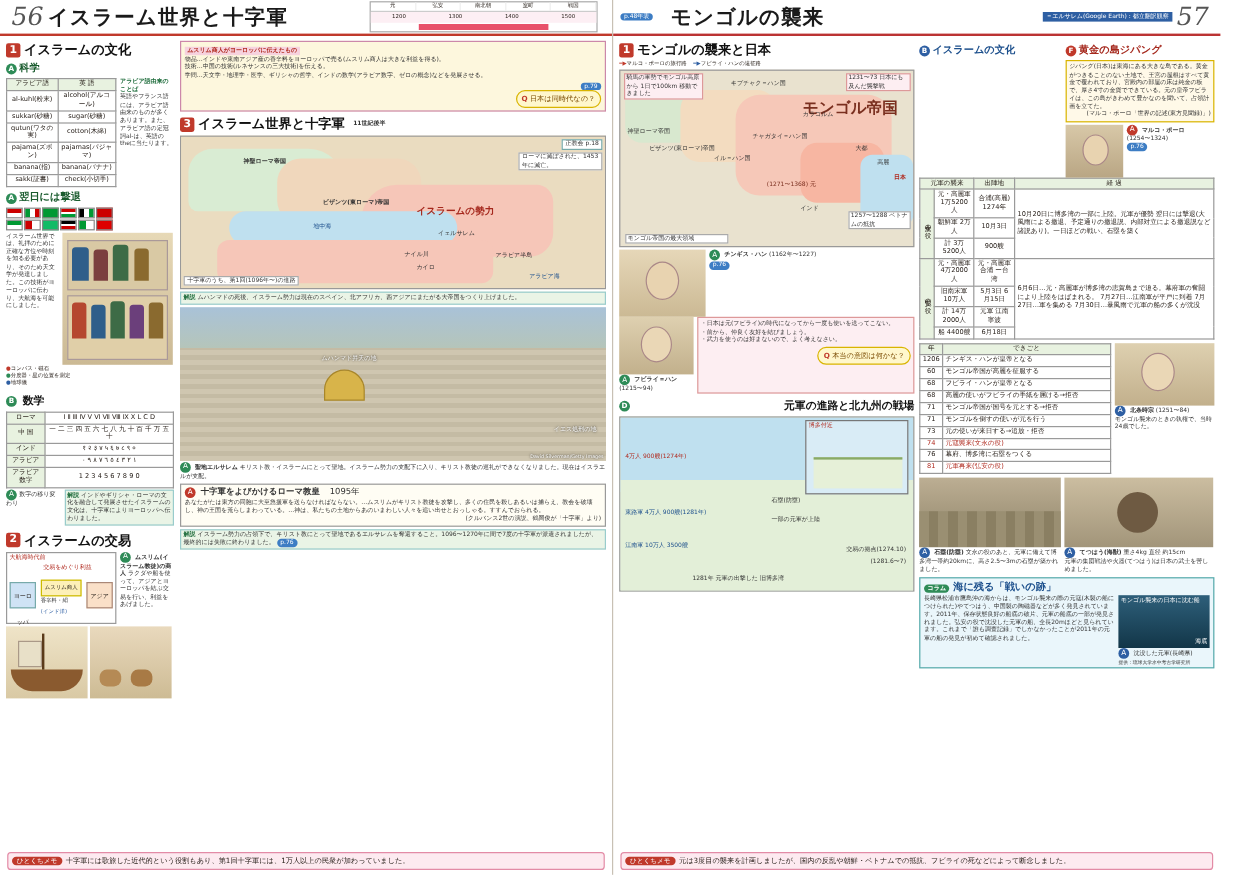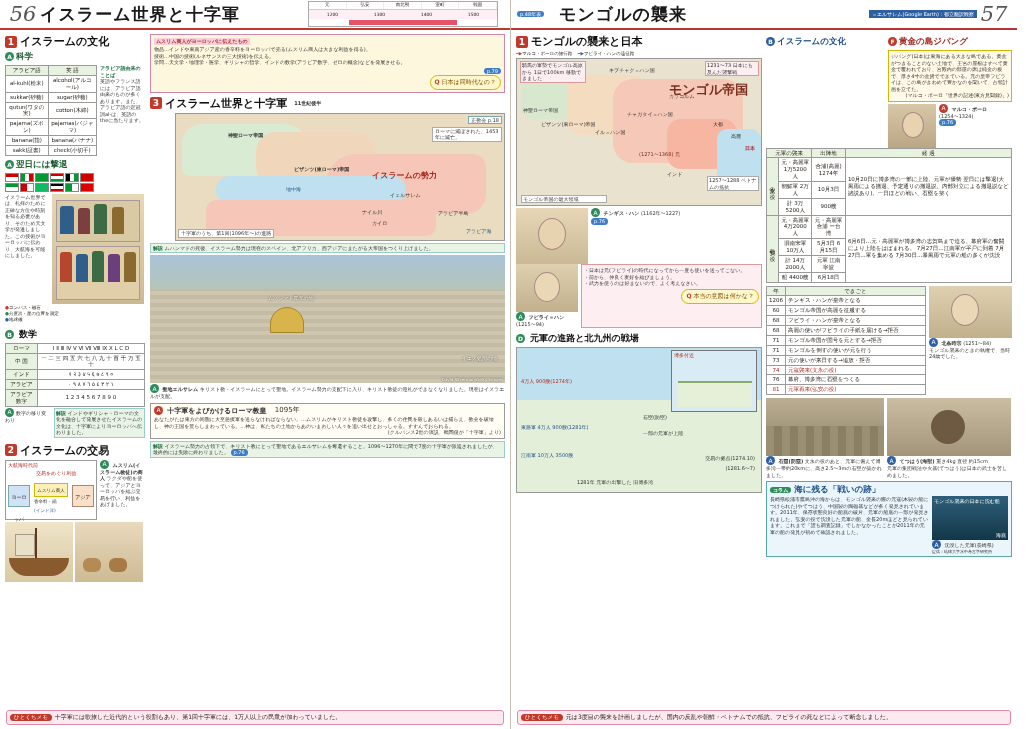--- a/index.html
+++ b/index.html
@@ -406,21 +406,21 @@
             <span class="qbox"><span class="q">Q</span> <span>日本は同時代なの？</span></span>
           </div>
         </div>
 
         <div class="sec-title" style="margin-top:3px;">
           <span class="numbox n-red">3</span>
           <span>イスラーム世界と十字軍</span>
           <span class="cap" style="margin-left:4px;">11世紀後半</span>
         </div>
 
-        <div class="map map-euro" style="height:128px;margin-left:25px;">
+        <div class="map map-euro" style="height:128px;">
           <div class="sea" style="left:0;top:0;width:100%;height:100%;background:#eadcc0;"></div>
           <div class="land" style="left:6px;top:10px;width:130px;height:52px;background:#d9ecd3;border-radius:20px 30px 10px 8px;"></div>
           <div class="land" style="left:80px;top:18px;width:120px;height:55px;background:#f0d7bc;border-radius:20px;"></div>
           <div class="land" style="left:150px;top:40px;width:160px;height:60px;background:#f6c6b8;border-radius:30px 14px 20px 20px;"></div>
           <div class="sea" style="left:40px;top:62px;width:190px;height:28px;background:#bfe0ef;border-radius:20px;"></div>
           <div class="land" style="left:30px;top:86px;width:230px;height:36px;background:#f6c6b8;border-radius:10px;"></div>
           <div class="cap" style="position:absolute;left:52px;top:18px;font-weight:bold;">神聖ローマ帝国</div>
           <div class="cap" style="position:absolute;left:118px;top:52px;font-weight:bold;">ビザンツ(東ローマ)帝国</div>
           <div style="position:absolute;left:196px;top:56px;font-size:8px;font-weight:bold;color:#a5281d;">イスラームの勢力</div>
           <div class="cap" style="position:absolute;left:214px;top:78px;">イェルサレム</div>
@@ -556,21 +556,21 @@
           <div class="panel" style="flex:1;background:#fdeef2;border-color:#d99;padding:2px;">
             <div class="cap">・日本は元(フビライ)の時代になってから一度も使いを送ってこない。</div>
             <div class="cap">・前から、仲良く友好を結びましょう。</div>
             <div class="cap">・武力を使うのは好まないので、よく考えなさい。</div>
             <div style="text-align:right;margin-top:2px;">
               <span class="qbox"><span class="q">Q</span> <span>本当の意図は何かな？</span></span>
             </div>
           </div>
         </div>
 
-        <div class="sec-title" style="margin-top:4px;font-size:9px;">
+        <div class="sec-title" style="margin-top:4px;font-size:9px;justify-content:space-between;">
           <span class="letterbox lb-green">D</span>
           <span>元軍の進路と北九州の戦場</span>
         </div>
         <div class="map" style="height:146px;background:#e7f0e2;">
           <div class="sea" style="left:0;top:0;width:100%;height:62px;background:#bfe0ef;"></div>
           <div class="land" style="left:0;top:52px;width:100%;height:94px;background:#e3efd8;"></div>
           <div style="position:absolute;right:4px;top:2px;width:86px;height:62px;border:1px solid #777;background:#d9ecf6;">
             <div class="cap" style="position:absolute;left:2px;top:1px;color:#b02a1f;">博多付近</div>
             <div style="position:absolute;left:6px;bottom:4px;width:74px;height:26px;background:#e6f0d8;border-top:2px solid #8a6;"></div>
           </div>

